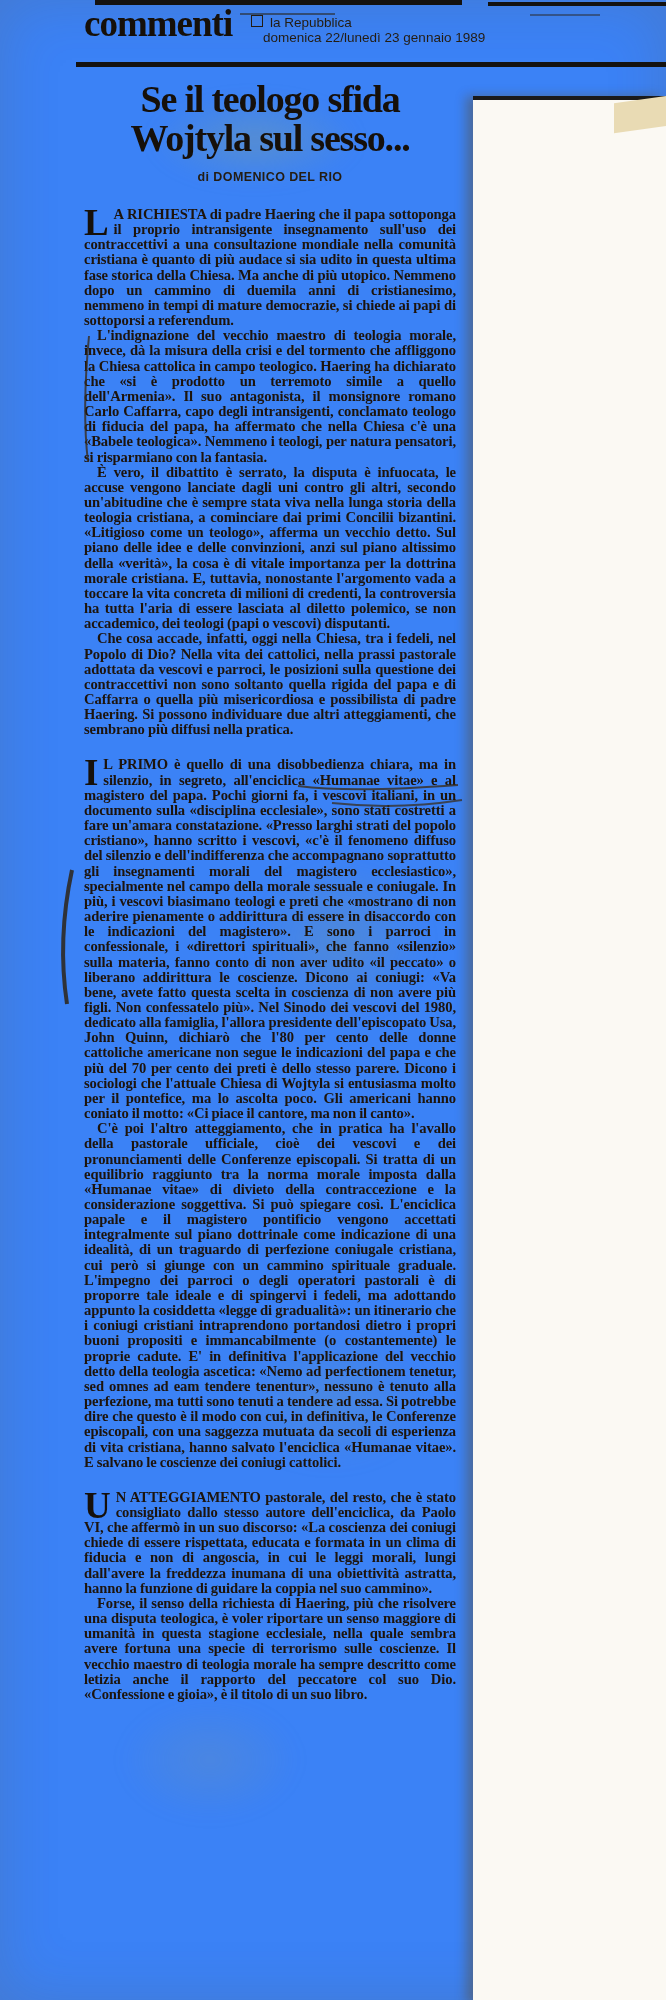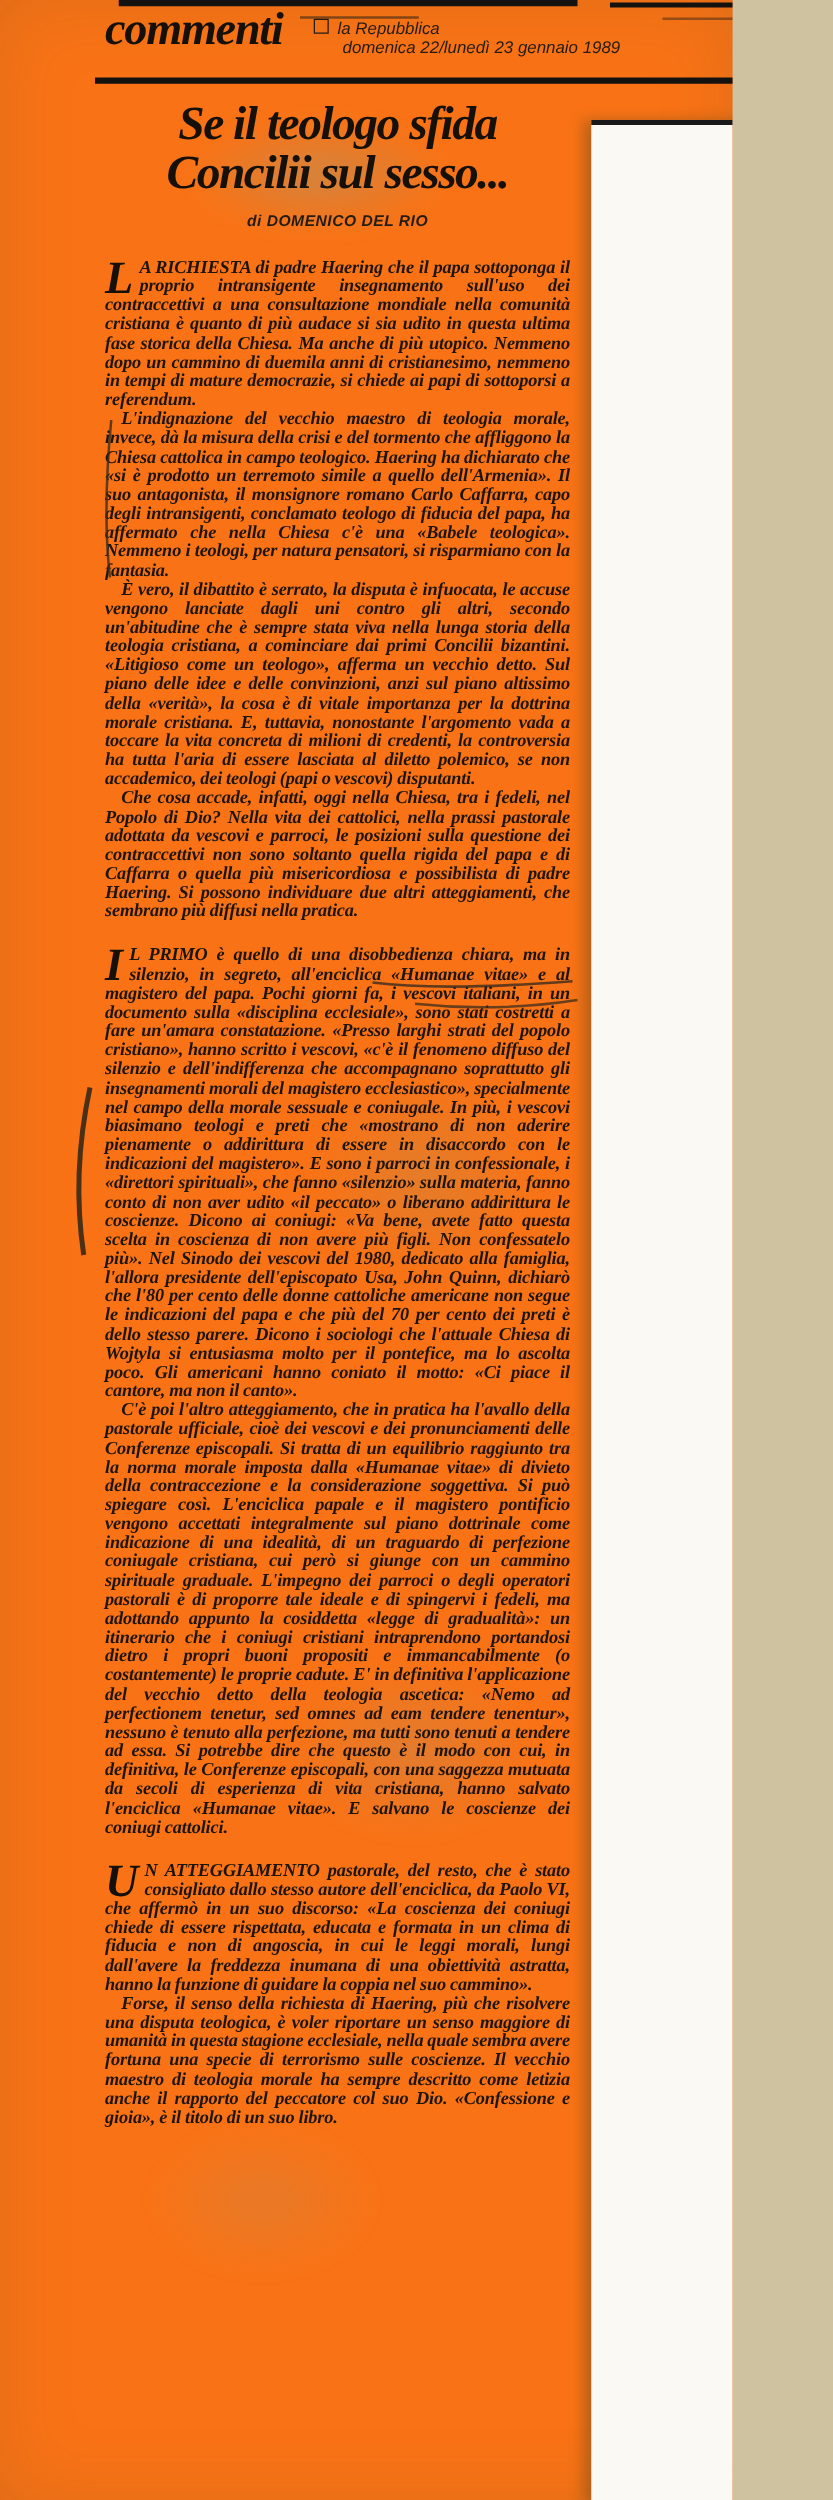--- a/index.html
+++ b/index.html
@@ -1,31 +1,31 @@
 <!DOCTYPE html>
 <html lang="it"><head>
 <meta charset="utf-8">
 <style>
   html,body{margin:0;padding:0;}
   body{width:666px;height:2000px;background:#cfc2a0;font-family:"Liberation Serif",serif;}
-  .page{position:relative;width:586px;height:2000px;background:#f97316;overflow:hidden;
-        box-shadow:inset 0 0 60px rgba(110,85,35,.18);font-style:italic;}
+  .page{position:relative;width:666px;height:2000px;background:#3b82f6;overflow:hidden;
+        box-shadow:inset 0 0 60px rgba(110,85,35,.18);}
   
   .top-rule-1{position:absolute;left:95px;top:0;width:367px;height:5px;background:#141210;}
   .top-rule-2{position:absolute;left:488px;top:2px;width:178px;height:4px;background:#141210;}
   .top-dash-1{position:absolute;left:240px;top:13px;width:95px;height:2px;background:rgba(40,32,20,.55);}
   .top-dash-2{position:absolute;left:530px;top:14px;width:70px;height:2px;background:rgba(40,32,20,.45);}
   
   .section-title{position:absolute;left:84px;top:2px;margin:0;font-size:37px;font-weight:700;
         letter-spacing:-1px;color:#16100a;font-family:"Liberation Serif",serif;}
   .masthead{position:absolute;left:251px;top:15px;color:#241c12;font-family:"Liberation Sans",sans-serif;}
   .masthead-row{display:flex;align-items:flex-start;gap:7px;}
   .checkbox-icon{display:inline-block;width:10px;height:10px;border:1.7px solid #241c12;background:transparent;}
   .paper-name{font-size:13.5px;line-height:15px;}
-  .date-line{font-size:13.5px;line-height:16px;margin-left:23px;}
+  .date-line{font-size:13.5px;line-height:16px;margin-left:12px;}
   .header-rule{position:absolute;left:76px;top:62px;width:590px;height:5px;background:#141210;}
   
   .white-sheet{position:absolute;left:473px;top:96px;width:193px;height:1904px;background:#fbf9f3;
         border-top:4px solid #1a1a1a;box-shadow:-7px 0 10px rgba(95,70,25,.40);}
   .sheet-corner{position:absolute;left:614px;top:96px;width:52px;height:30px;background:#e9dbb4;
         transform:skewY(-8deg);transform-origin:right top;}
   
   .smudge{position:absolute;border-radius:50%;filter:blur(9px);pointer-events:none;}
   .smudge-a{left:150px;top:95px;width:210px;height:90px;background:radial-gradient(closest-side,rgba(140,165,140,.35),rgba(140,165,140,0));}
   .smudge-b{left:250px;top:860px;width:180px;height:160px;background:radial-gradient(closest-side,rgba(150,160,120,.22),rgba(150,160,120,0));}
@@ -71,21 +71,21 @@
   <div class="sheet-corner"></div>
 
   <div class="smudge smudge-a"></div>
   <div class="smudge smudge-b"></div>
   <div class="smudge smudge-c"></div>
   <div class="smudge smudge-d"></div>
 
   <article class="article">
     <h2 class="headline">
       <span>Se il teologo sfida</span><br>
-      <span>Concilii sul sesso...</span>
+      <span>Wojtyla sul sesso...</span>
     </h2>
     <div class="byline">di DOMENICO DEL RIO</div>
 
     <p>
       <span class="dropcap">L</span><span>A RICHIESTA di padre Haering che il papa sottoponga il proprio intransigente insegnamento sull'uso dei contraccettivi a una consultazione mondiale nella comunità cristiana è quanto di più audace si sia udito in questa ultima fase storica della Chiesa. Ma anche di più utopico. Nemmeno dopo un cammino di duemila anni di cristianesimo, nemmeno in tempi di mature democrazie, si chiede ai papi di sottoporsi a referendum.</span>
     </p>
     <p class="indent">
       <span>L'indignazione del vecchio maestro di teologia morale, invece, dà la misura della crisi e del tormento che affliggono la Chiesa cattolica in campo teologico. Haering ha dichiarato che «si è prodotto un terremoto simile a quello dell'Armenia». Il suo antagonista, il monsignore romano Carlo Caffarra, capo degli intransigenti, conclamato teologo di fiducia del papa, ha affermato che nella Chiesa c'è una «Babele teologica». Nemmeno i teologi, per natura pensatori, si risparmiano con la fantasia.</span>
     </p>
     <p class="indent">

